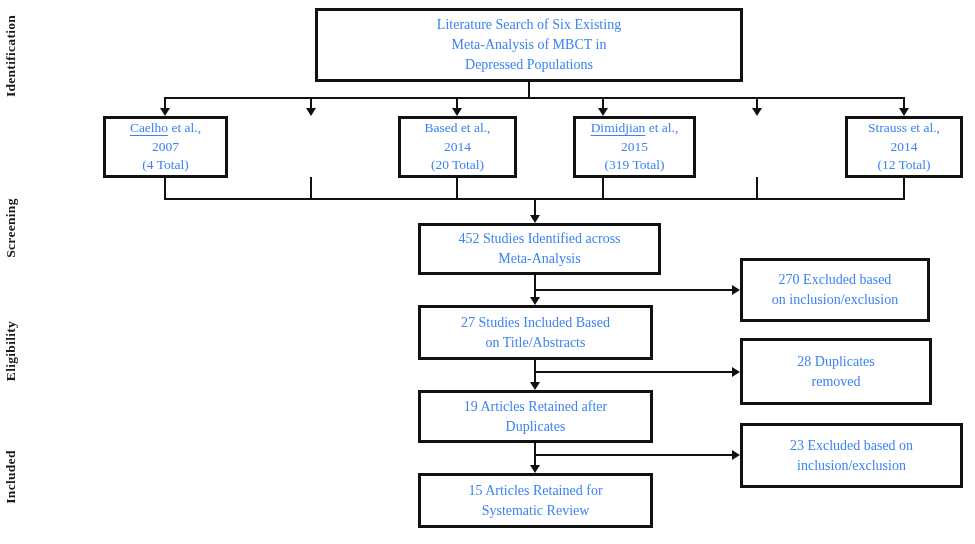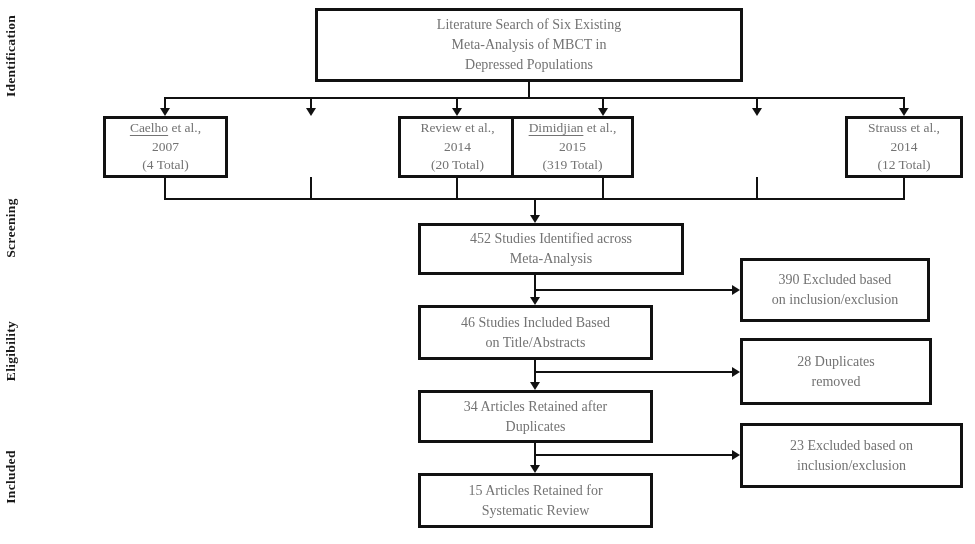--- a/index.html
+++ b/index.html
@@ -24,21 +24,21 @@
   .box {
     position: absolute;
     box-sizing: border-box;
     border: 3px solid #111111;
     background: #ffffff;
     display: flex;
     flex-direction: column;
     align-items: center;
     justify-content: center;
     text-align: center;
-    color: #737373;
+    color: #3b82f6;
     white-space: pre-line;
   }
   .box-top   { font-size: 14px;   line-height: 20px; }
   .box-src   { font-size: 13.5px; line-height: 18.5px; }
   .box-mid   { font-size: 14px;   line-height: 20px; border-width: 3.5px; }
   .box-right { font-size: 14px;   line-height: 20px; }
   .bline { white-space: pre; }
   .wavy {
     text-decoration-line: underline;
     text-decoration-style: wavy;
@@ -118,57 +118,57 @@
   </div>
 
   <div class="box box-src" style="left:103px; top:116px; width:125px; height:62px">
     <div class="bline"><span class="wavy">Caelho</span><span> et al.,</span></div>
     <div class="bline">2007</div>
     <div class="bline">(4 Total)</div>
   </div>
 
 
   <div class="box box-src" style="left:398px; top:116px; width:119px; height:62px">
-    <div class="bline"><span>Review</span><span> et al.,</span></div>
+    <div class="bline"><span>Based</span><span> et al.,</span></div>
     <div class="bline">2014</div>
     <div class="bline">(20 Total)</div>
   </div>
 
-  <div class="box box-src" style="left:511px; top:116px; width:123px; height:62px">
+  <div class="box box-src" style="left:573px; top:116px; width:123px; height:62px">
     <div class="bline"><span class="wavy">Dimidjian</span><span> et al.,</span></div>
     <div class="bline">2015</div>
     <div class="bline">(319 Total)</div>
   </div>
 
 
   <div class="box box-src" style="left:845px; top:116px; width:118px; height:62px">
     <div class="bline"><span>Strauss</span><span> et al.,</span></div>
     <div class="bline">2014</div>
     <div class="bline">(12 Total)</div>
   </div>
 
-  <div class="box box-mid" style="left:418px; top:223px; width:266px; height:52px">
+  <div class="box box-mid" style="left:418px; top:223px; width:243px; height:52px">
     <span>452 Studies Identified across
 Meta-Analysis</span>
   </div>
   <div class="box box-mid" style="left:418px; top:305px; width:235px; height:55px">
-    <span>46 Studies Included Based
+    <span>27 Studies Included Based
 on Title/Abstracts</span>
   </div>
   <div class="box box-mid" style="left:418px; top:390px; width:235px; height:53px">
-    <span>34 Articles Retained after
+    <span>19 Articles Retained after
 Duplicates</span>
   </div>
   <div class="box box-mid" style="left:418px; top:473px; width:235px; height:55px; border-width:3px">
     <span>15 Articles Retained for
 Systematic Review</span>
   </div>
 
   <div class="box box-right" style="left:740px; top:258px; width:190px; height:64px">
-    <span>390 Excluded based
+    <span>270 Excluded based
 on inclusion/exclusion</span>
   </div>
   <div class="box box-right" style="left:740px; top:338px; width:192px; height:67px">
     <span>28 Duplicates
 removed</span>
   </div>
   <div class="box box-right" style="left:740px; top:423px; width:223px; height:65px">
     <span>23 Excluded based on
 inclusion/exclusion</span>
   </div>

